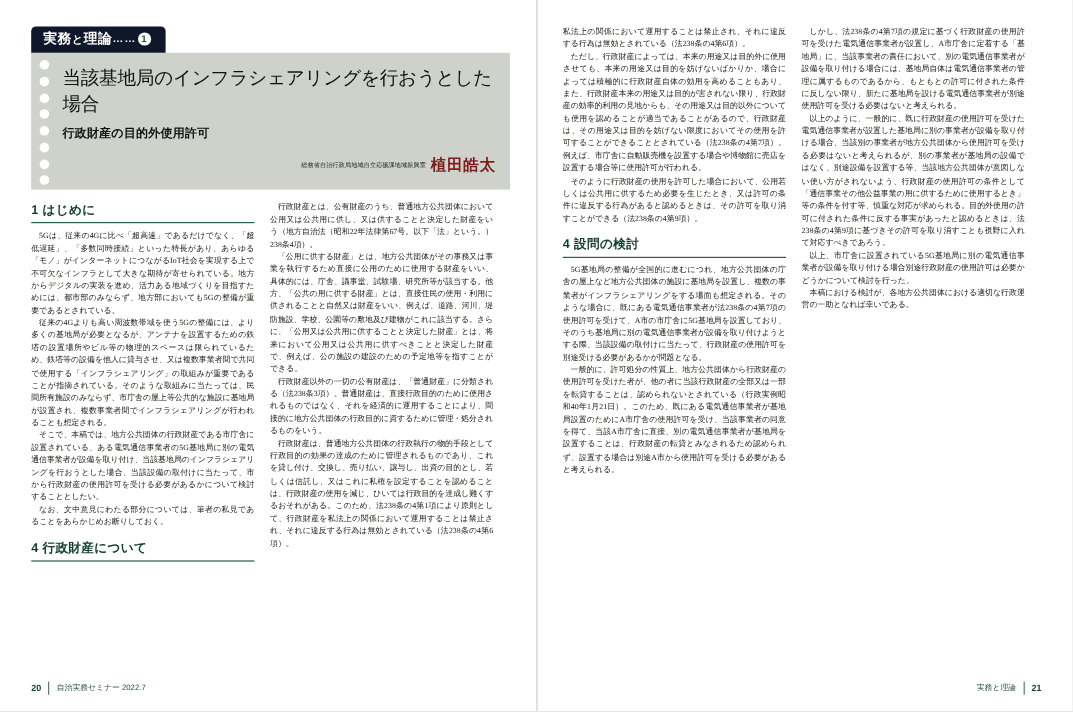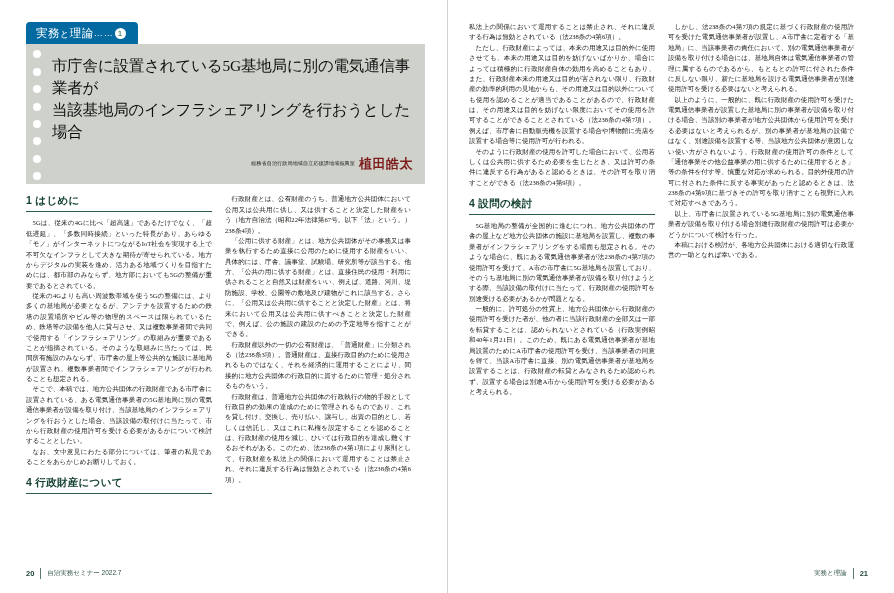--- a/index.html
+++ b/index.html
@@ -21,24 +21,24 @@
     height: 593px;
     overflow: hidden;
   }
   .page-left  { width: 447px; padding: 22px 22px 0 26px; }
   .page-right { width: 447px; padding: 22px 26px 0 22px; }
 
   
   .hdr { position: relative; margin-bottom: 10px; }
   .tab {
     display: inline-block;
-    background: #0369a1;
+    background: #0f172a;
     color: #ffffff;
     font-family: "Liberation Sans", sans-serif;
-    font-weight: normal;
+    font-weight: bold;
     font-size: 11.5px;
     letter-spacing: .5px;
     padding: 4px 12px 4px 10px;
     border-radius: 4px 4px 0 0;
     position: relative;
     z-index: 3;
     line-height: 1.25;
     white-space: nowrap;
   }
   .tab .sm { font-size: 9px; }
@@ -175,22 +175,22 @@
         <div class="dotrail">
           <i></i>
           <i></i>
           <i></i>
           <i></i>
           <i></i>
           <i></i>
           <i></i>
           <i></i>
         </div>
-        <div class="title">市庁舎に設置されている5G基地局に別の電気通信事業者が</div>
         <div class="title">当該基地局のインフラシェアリングを行おうとした場合</div>
+        <div class="subtitle">行政財産の目的外使用許可</div>
         <div class="byline">
           <span class="affil">総務省自治行政局地域自立応援課地域振興室</span><span class="name">植田皓太</span>
         </div>
       </div>
     </div>
 
     <div class="cols">
       <div class="col">
         <h2 class="sec first">1 はじめに</h2>
         <p class="bt">5Gは、従来の4Gに比べ「超高速」であるだけでなく、「超低遅延」、「多数同時接続」といった特長があり、あらゆる「モノ」がインターネットにつながるIoT社会を実現する上で不可欠なインフラとして大きな期待が寄せられている。地方からデジタルの実装を進め、活力ある地域づくりを目指すためには、都市部のみならず、地方部においても5Gの整備が重要であるとされている。</p>

